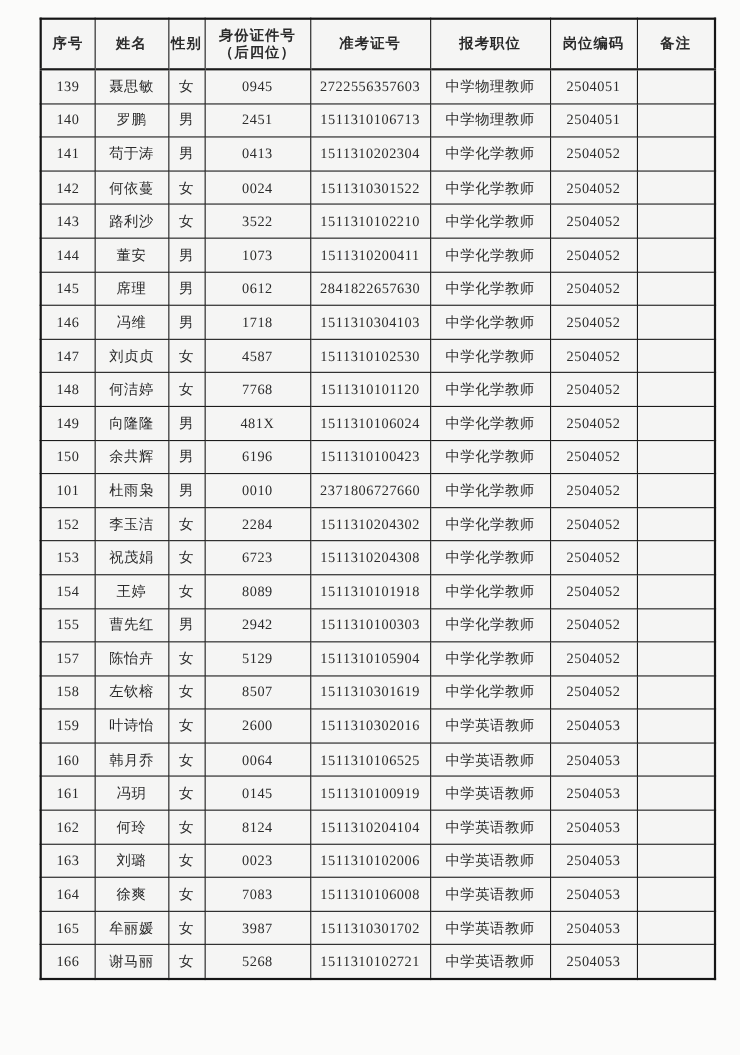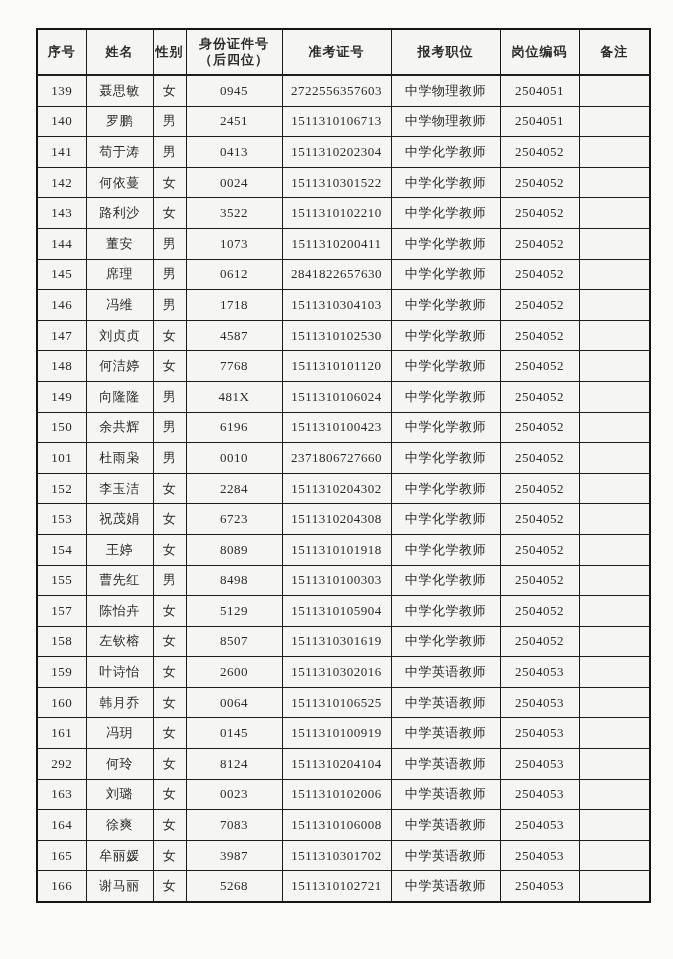--- a/index.html
+++ b/index.html
@@ -11,21 +11,21 @@
     height: 959px;
     background: #fbfbfa;
     font-family: "Liberation Serif", "DejaVu Serif", serif;
     color: #2b2b2b;
     position: relative;
     overflow: hidden;
   }
   .roster-table {
     position: absolute;
     left: 36px;
-    top: 28px;
+    top: 16px;
     width: 613px;
     border-collapse: collapse;
     table-layout: fixed;
     background: #f5f5f4;
     border: 2px solid #161616;
   }
   .roster-table th,
   .roster-table td {
     border: 1px solid #1c1c1c;
     text-align: center;
@@ -244,21 +244,21 @@
         <td>8089</td>
         <td>1511310101918</td>
         <td>中学化学教师</td>
         <td>2504052</td>
         <td></td>
       </tr>
       <tr>
         <td>155</td>
         <td>曹先红</td>
         <td>男</td>
-        <td>8498</td>
+        <td>2942</td>
         <td>1511310100303</td>
         <td>中学化学教师</td>
         <td>2504052</td>
         <td></td>
       </tr>
       <tr>
         <td>157</td>
         <td>陈怡卉</td>
         <td>女</td>
         <td>5129</td>
@@ -301,21 +301,21 @@
         <td>161</td>
         <td>冯玥</td>
         <td>女</td>
         <td>0145</td>
         <td>1511310100919</td>
         <td>中学英语教师</td>
         <td>2504053</td>
         <td></td>
       </tr>
       <tr>
-        <td>292</td>
+        <td>162</td>
         <td>何玲</td>
         <td>女</td>
         <td>8124</td>
         <td>1511310204104</td>
         <td>中学英语教师</td>
         <td>2504053</td>
         <td></td>
       </tr>
       <tr>
         <td>163</td>

